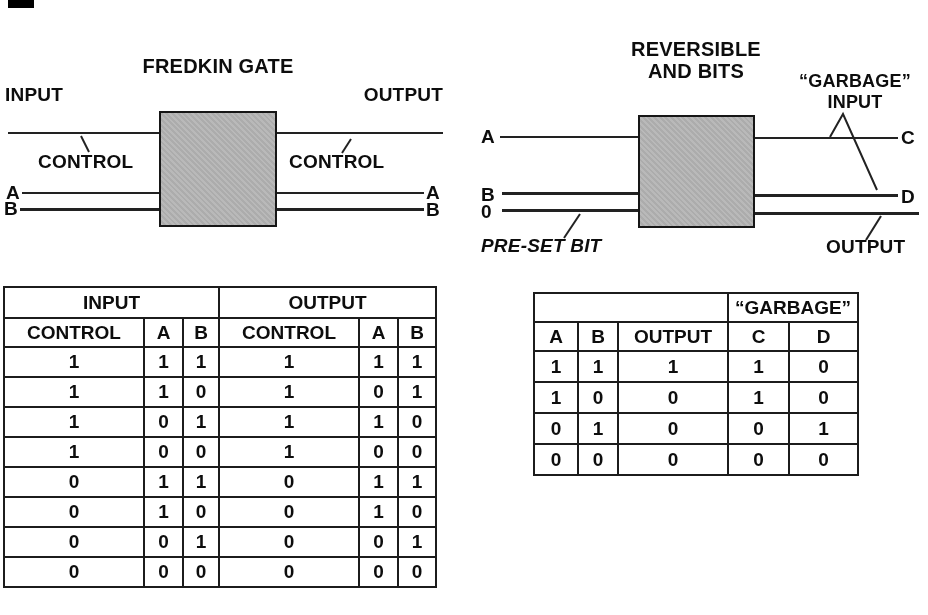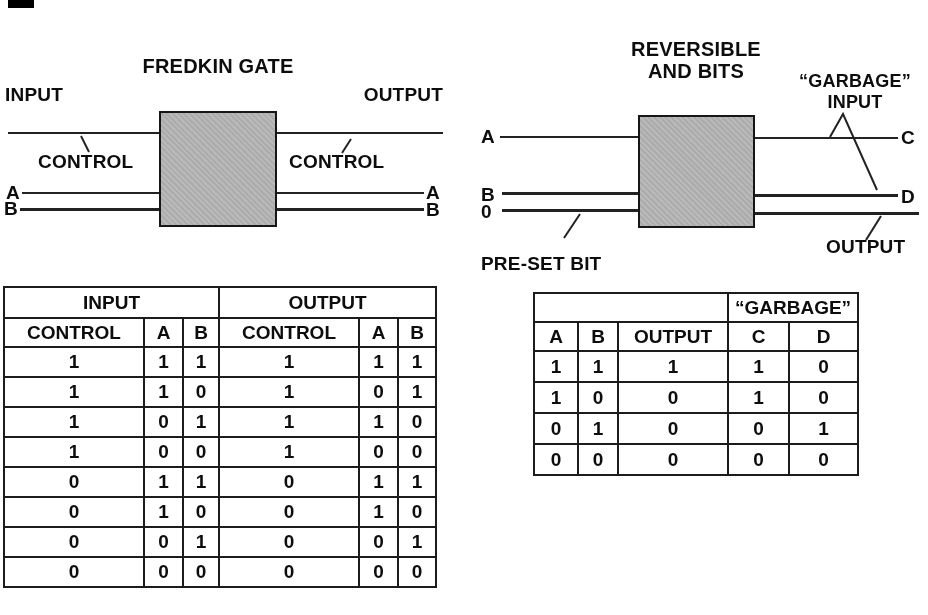--- a/index.html
+++ b/index.html
@@ -72,21 +72,21 @@
   <div class="wire wire3" style="left:502px;top:209px;width:136px;"></div>
   <div class="wire wire3" style="left:755px;top:212px;width:164px;"></div>
 
   <div class="gatebox" style="left:638px;top:115px;width:117px;height:113px;"></div>
 
   <div class="lbl fs19" style="left:481px;top:127px;">A</div>
   <div class="lbl fs19" style="left:481px;top:185px;">B</div>
   <div class="lbl fs19" style="left:481px;top:202px;">0</div>
   <div class="lbl fs19" style="left:901px;top:128px;">C</div>
   <div class="lbl fs19" style="left:901px;top:187px;">D</div>
-  <div class="lbl fs19" style="left:481px;top:254px;">PRE-SET BIT</div>
+  <div class="lbl fs19" style="left:481px;top:236px;font-style:italic;">PRE-SET BIT</div>
   <div class="lbl fs19" style="left:826px;top:237px;">OUTPUT</div>
 
   <svg class="overlay" width="928" height="615" viewBox="0 0 928 615">
     <line x1="81" y1="136" x2="89" y2="152" stroke="#222" stroke-width="2"></line>
     <line x1="342" y1="153" x2="351" y2="139" stroke="#222" stroke-width="2"></line>
     <line x1="564" y1="238" x2="580" y2="214" stroke="#222" stroke-width="2"></line>
     <line x1="866" y1="240" x2="881" y2="216" stroke="#222" stroke-width="2"></line>
     <polyline points="830,137 843,114 877,190" fill="none" stroke="#222" stroke-width="2"></polyline>
   </svg>
 

